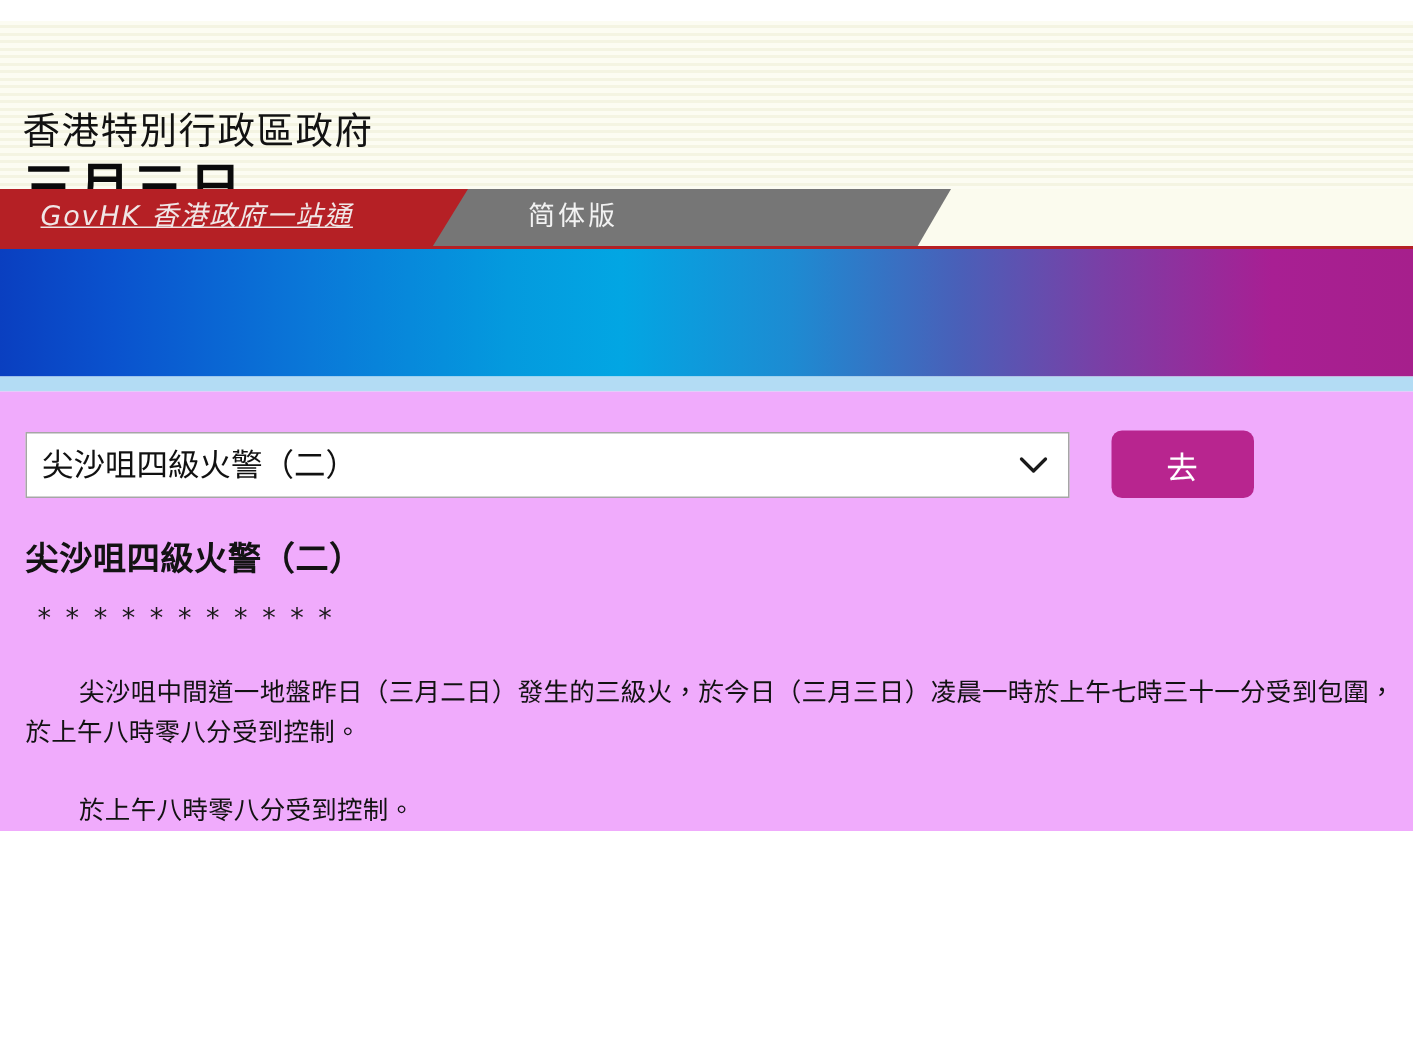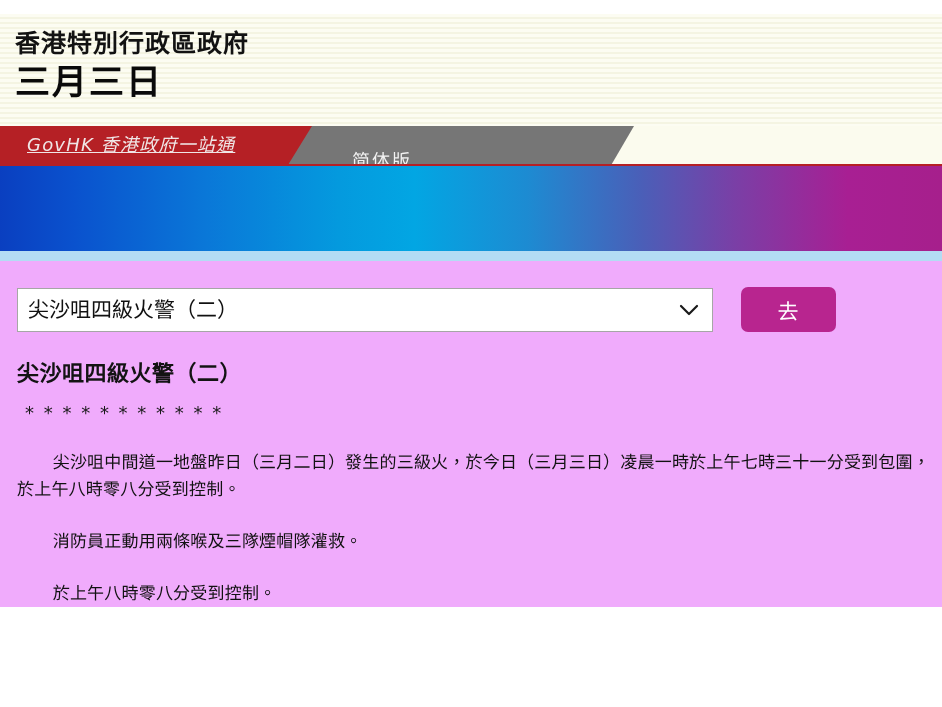--- a/index.html
+++ b/index.html
@@ -37,25 +37,26 @@
     overflow: hidden;
   }
 
   .site-header .titles {
     padding-left: 15px;
     padding-top: 16px;
   }
 
   .gov-name {
     font-size: 25px;
-    font-weight: bold;
+    font-weight: normal;
     color: #121212;
     letter-spacing: 1px;
     line-height: 1.15;
     white-space: nowrap;
+    margin-top: 44px;
   }
 
   .press-name {
     font-size: 35px;
     font-weight: bold;
     color: #0a0a0a;
     letter-spacing: 2px;
     line-height: 1.2;
     margin-top: 2px;
     white-space: nowrap;
@@ -100,21 +101,21 @@
     font-size: 18px;
     letter-spacing: 1.2px;
     white-space: nowrap;
     z-index: 4;
     font-style: italic;
   }
 
   .nav-links {
     position: absolute;
     left: 352px;
-    top: 16px;
+    top: 0;
     height: 38px;
     line-height: 38px;
     z-index: 4;
     display: flex;
     gap: 24px;
   }
 
   .nav-link {
     color: #f2f2f2;
     font-size: 18px;
@@ -280,18 +281,17 @@
     </span>
     <button class="go-button">去</button>
   </div>
 
   <article class="article">
     <h1 class="article-title">尖沙咀四級火警（二）</h1>
     <div class="article-stars">* * * * * * * * * * *</div>
 
     <div class="article-body">
       <p class="para">尖沙咀中間道一地盤昨日（三月二日）發生的三級火，於今日（三月三日）凌晨一時於上午七時三十一分受到包圍，於上午八時零八分受到控制。</p>
-      <p class="para">消防員正動用兩條喉及三隊煙帽隊灌救。</p>
       <p class="para">於上午八時零八分受到控制。</p>
     </div>
   </article>
 
 </main>
 
 </body></html>

